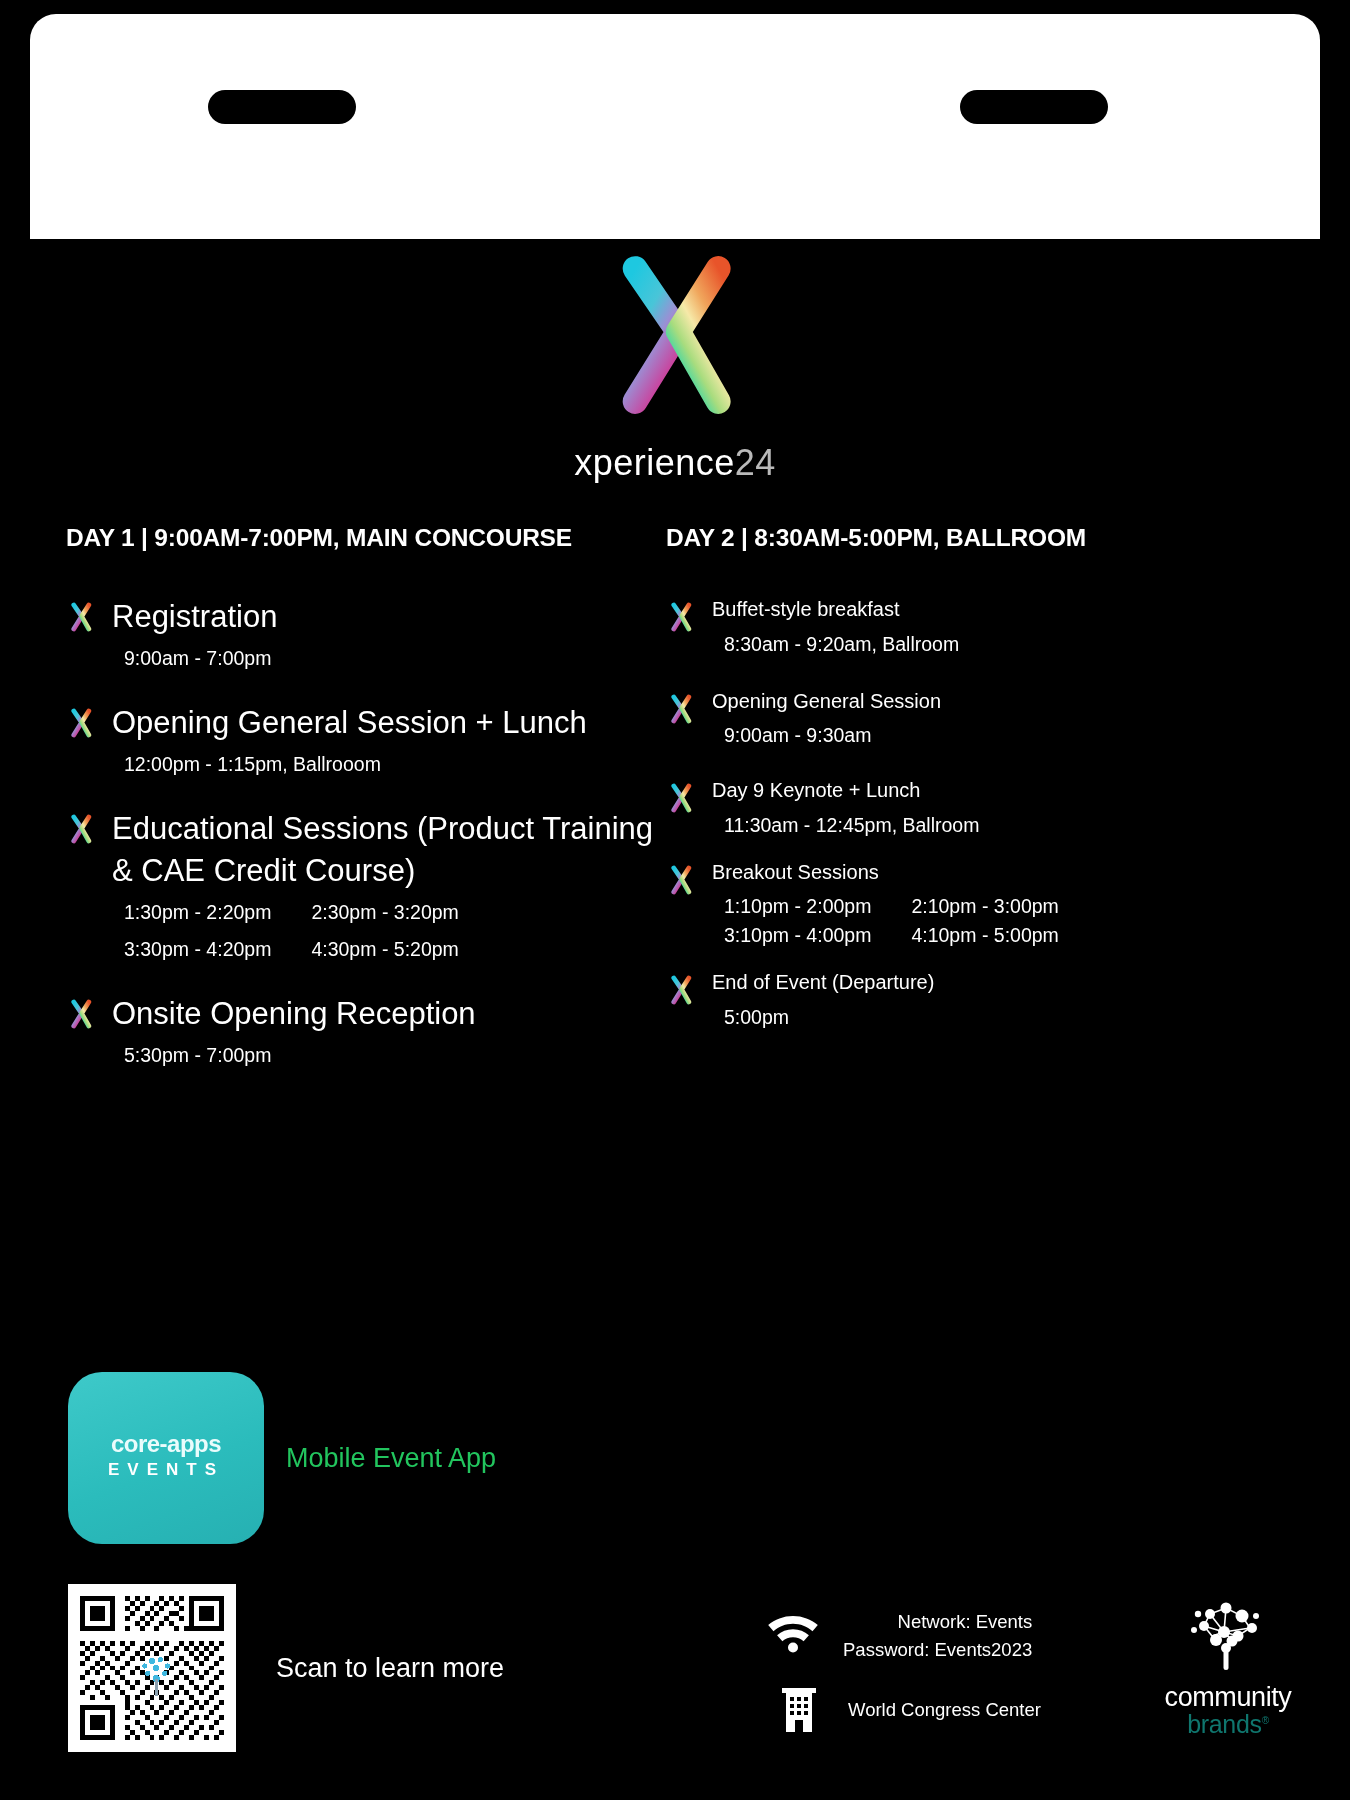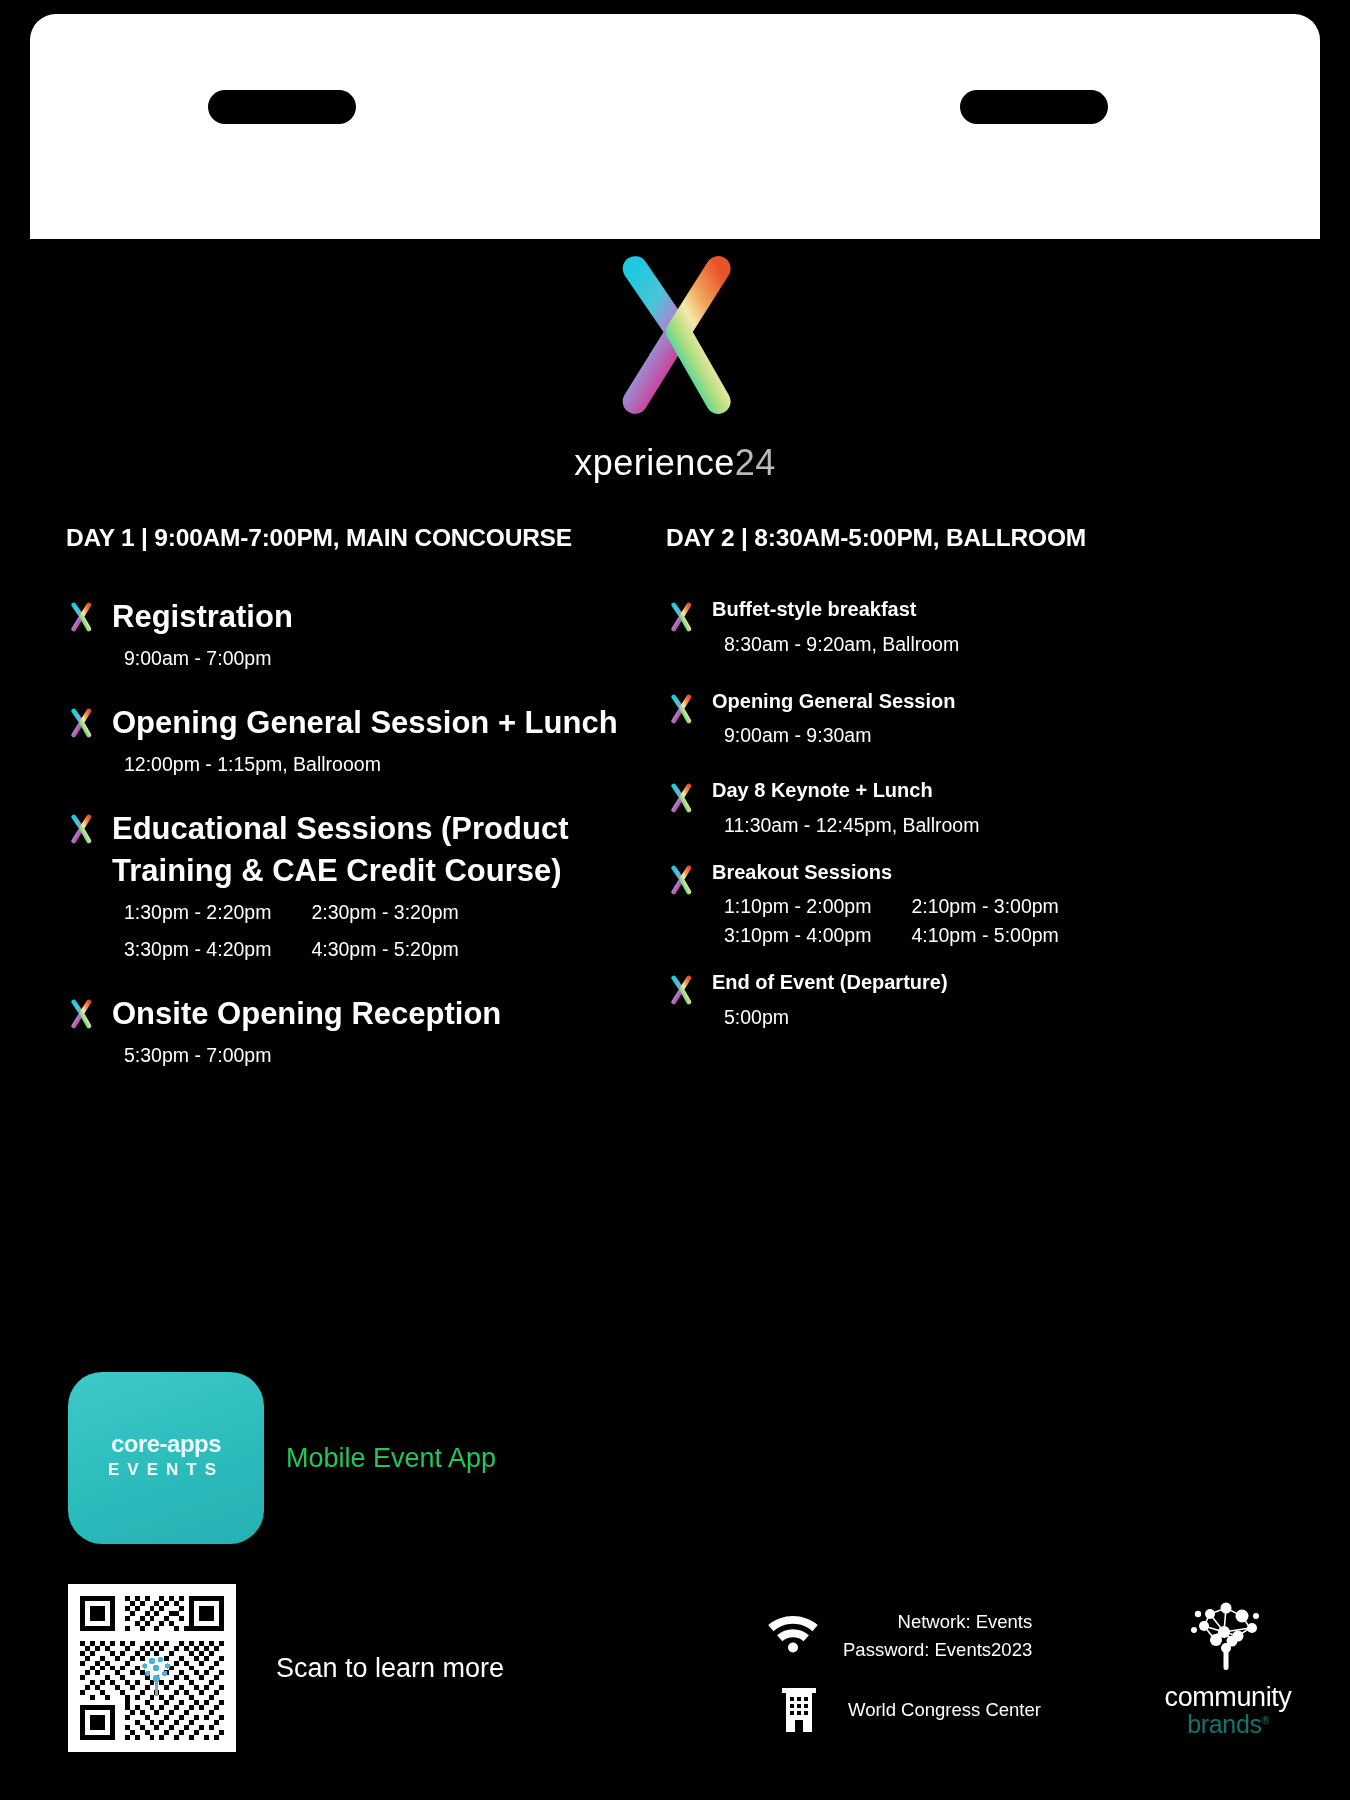--- a/index.html
+++ b/index.html
@@ -47,21 +47,21 @@
   .day-head {
     font-size:24.5px; font-weight:700; letter-spacing:-0.2px;
     color:#fff; white-space:nowrap; margin-bottom:44px;
   }
 
   .item { position:relative; padding-left:46px; margin-bottom:4px; }
   .item .xmark-sm {
     position:absolute; left:0; top:6px; width:30px; height:30px;
   }
   .item-title {
-    font-size:31px; line-height:1.33; font-weight:700; color:#fff;
+    font-size:31px; line-height:1.33; font-weight:400; color:#fff;
   }
   .times { margin:10px 0 0 12px; }
   .time-row { display:flex; gap:40px; margin-bottom:14px; }
   .time { font-size:19.5px; color:#fff; white-space:nowrap; }
   .gap-md { height:18px; }
   .gap-sm { height:8px; }
 
   
   #col-day2 .item-title { font-size:20px; }
 
@@ -225,21 +225,21 @@
   </div>
   <div class="gap-sm"></div>
 
   <div class="gap-sm"></div>
 
   <div class="item">
     <svg class="xmark-sm" viewBox="0 0 100 100">
       <path d="M26 10 L52 48 L26 90" fill="none" stroke="url(#gA)" stroke-width="16" stroke-linecap="round" stroke-linejoin="round"></path>
       <path d="M76 10 L52 48 L76 90" fill="none" stroke="url(#gB)" stroke-width="16" stroke-linecap="round" stroke-linejoin="round"></path>
     </svg>
-    <div class="item-title">Day 8 Keynote + Lunch</div>
+    <div class="item-title">Day 9 Keynote + Lunch</div>
     <div class="times">
       <div class="time-row">
         <span class="time">11:30am - 12:45pm, Ballroom</span>
       </div>
     </div>
   </div>
   <div class="gap-sm"></div>
 
   <div class="item">
     <svg class="xmark-sm" viewBox="0 0 100 100">

